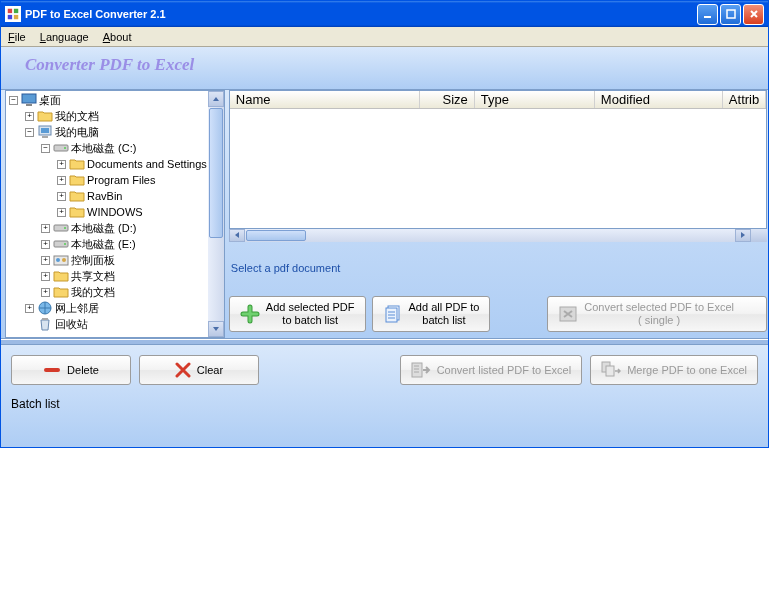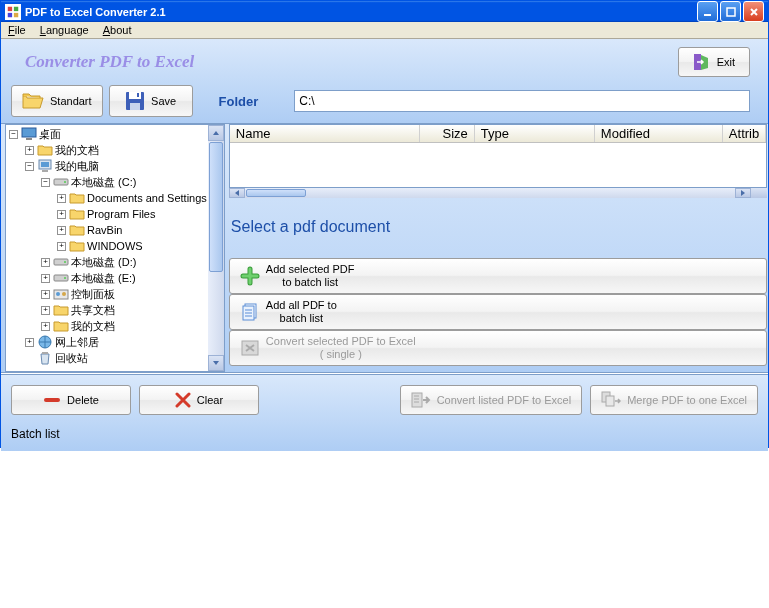--- a/index.html
+++ b/index.html
@@ -49,22 +49,22 @@
 .file-list { background: #fff; border: 1px solid #7d9ec9; height: 168px; display: flex; flex-direction: column; }
 .file-header { height: 18px; background: linear-gradient(#fff, #ece9d8); border-bottom: 1px solid #c0c0c0; display: flex; }
 .file-col { border-right: 1px solid #d0d0d0; padding: 2px 6px; display: flex; align-items: center; font-size: 13px; }
 .file-col.right { justify-content: flex-end; }
 .file-body { flex: 1; }
 .scrollbar-h { height: 16px; display: flex; background: linear-gradient(#e8eefa, #cfd9ed); }
 .scroll-thumb-h { width: 60px; background: linear-gradient(#cfe0fa, #aac7ee); border: 1px solid #7da0d4; border-radius: 2px; margin: 1px; }
 .scroll-arrow-h { width: 16px; background: linear-gradient(#dbe4f5, #b9c8e4); border: 1px solid #9db2d6; display: flex; align-items: center; justify-content: center; cursor: pointer; }
 .scroll-grip { width: 16px; background: linear-gradient(#dbe4f5, #b9c8e4); }
 
-.select-label { color: #1d4fa8; font-size: 16px; padding: 20px 2px; }
-.action-row { display: flex; padding: 2px 0 6px 0; flex-direction: column; }
+.select-label { color: #1d4fa8; font-size: 11px; padding: 20px 2px; }
+.action-row { display: flex; gap: 6px; padding: 2px 0 6px 0; }
 .action-btn { flex: 0 0 auto; min-height: 36px; padding: 3px 10px; display: flex; align-items: center; gap: 6px; line-height: 1.2; text-align: center; }
 .action-btn .multiline { display: flex; flex-direction: column; align-items: center; }
 .action-btn.disabled { color: #9a9a9a; cursor: default; }
 .spacer-flex { flex: 1; }
 
 .separator { height: 6px; background: #9cbae4; border-top: 1px solid #fff; border-bottom: 1px solid #7d9ec9; }
 
 .bottom-area { background: linear-gradient(#d9e8fb, #aecdf4); padding: 10px 10px 6px 10px; flex: 1; }
 .bottom-row { display: flex; gap: 8px; margin-bottom: 8px; }
 .bottom-btn { min-width: 120px; min-height: 30px; justify-content: center; }
@@ -109,54 +109,20 @@
 
   <div class="menubar">
     <div class="menubar-item"><u>F</u><span>ile</span></div>
     <div class="menubar-item"><u>L</u>anguage</div>
     <div class="menubar-item"><u>A</u>bout</div>
   </div>
 
   <div class="toolbar-area">
     <div class="top-row">
       <div class="app-title">Converter PDF to Excel</div>
-      <button class="btn exit-btn">
-        <span>
-            <svg width="18" height="18" viewBox="0 0 18 18">
-              <rect x="1" y="1" width="7" height="16" fill="#8a5ac9"></rect>
-              <path d="M8 2 L15 5 L15 15 L8 17 Z" fill="#5fb85f"></path>
-              <path d="M4 9 L10 9 M8 7 L10 9 L8 11" stroke="#fff" stroke-width="1.5" fill="none"></path>
-            </svg>
-          </span>
-        <span>Exit</span>
-      </button>
-    </div>
-    <div class="second-row">
-      <button class="btn big-btn">
-        <span>
-            <svg width="22" height="18" viewBox="0 0 22 18">
-              <path d="M1 4 L1 16 L18 16 L21 6 L5 6 L4 4 Z" fill="#f8d56b" stroke="#c79a2e"></path>
-              <path d="M1 4 L1 2 L7 2 L9 4 L18 4 L18 6" fill="#f3c84f" stroke="#c79a2e"></path>
-            </svg>
-          </span>
-        <span>Standart</span>
-      </button>
-      <button class="btn big-btn">
-        <span>
-            <svg width="20" height="20" viewBox="0 0 20 20">
-              <rect x="1" y="1" width="18" height="18" fill="#3d5fb8" rx="1"></rect>
-              <rect x="4" y="1" width="12" height="7" fill="#fff"></rect>
-              <rect x="5" y="12" width="10" height="7" fill="#c8d4ec"></rect>
-              <rect x="12" y="2" width="2" height="4" fill="#3d5fb8"></rect>
-            </svg>
-          </span>
-        <span>Save</span>
-      </button>
-      <span class="folder-label">Folder</span>
-      <input class="folder-input" value="C:\" style="">
     </div>
   </div>
 
   <div class="main-area">
     <div class="tree-panel">
       <div class="tree" id="tree">
           <div class="tree-row">
             <span class="tree-indent" style="width:2px"></span>
             <span class="tree-expander">−</span>
             <span class="tree-icon">

